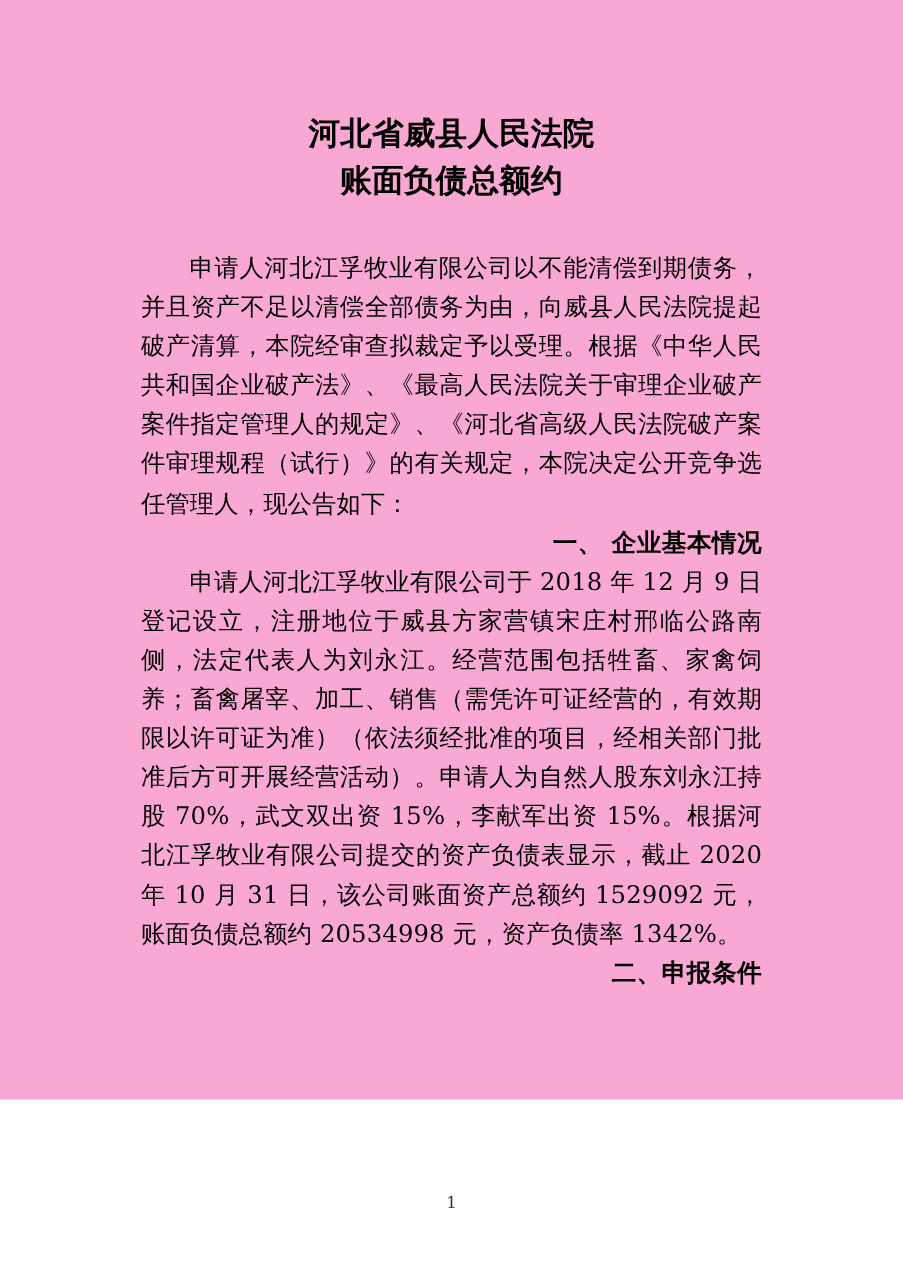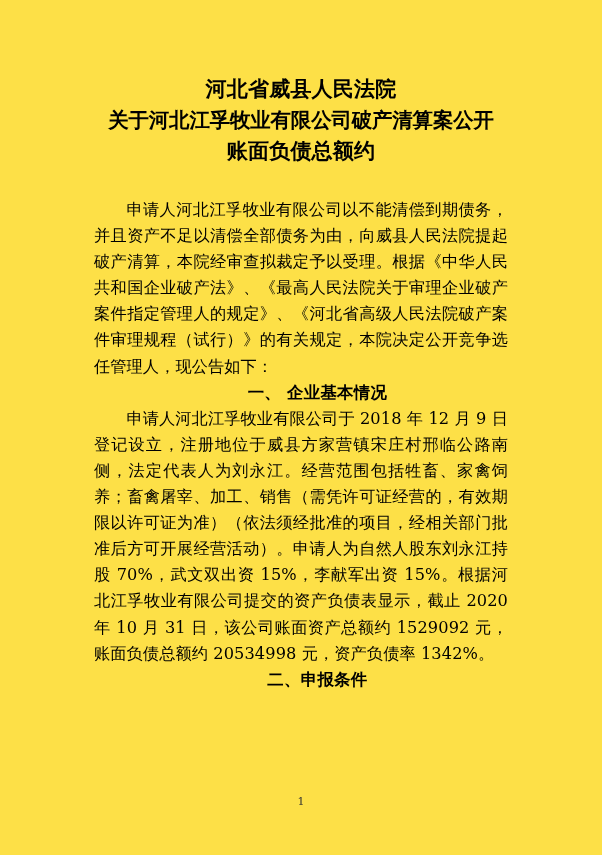--- a/index.html
+++ b/index.html
@@ -13,22 +13,22 @@
     position: relative;
     font-family: "DejaVu Serif", "Liberation Serif", serif;
     color: #000000;
     overflow: hidden;
   }
 
   .page {
     position: absolute;
     left: 0; top: 0;
     width: 602px;
-    height: 855px;
-    background: #fde047;
+    height: 733px;
+    background: #f9a8d4;
   }
 
   .content {
     position: absolute;
     left: 94px;
     top: 0;
     width: 414px;
   }
 
   
@@ -66,21 +66,21 @@
   }
 
   h2.section {
     margin: 0;
     font-size: 16.4px;
     line-height: 26.1px;
     font-weight: bold;
     text-indent: 2em;
     font-family: "DejaVu Sans", "Liberation Sans", sans-serif;
     letter-spacing: 0.3px;
-    text-align: center;
+    text-align: right;
   }
 
   
   .page-number {
     position: absolute;
     left: 0;
     top: 795px;
     width: 602px;
     text-align: center;
     font-size: 11px;
@@ -91,21 +91,20 @@
 </style>
 </head>
 <body>
 
 <div class="page">
 
   <div class="content">
 
     <div class="doc-title">
       <span class="tline">河北省威县人民法院</span>
-      <span class="tline wide">关于河北江孚牧业有限公司破产清算案公开</span>
       <span class="tline">账面负债总额约</span>
     </div>
 
     <div class="body-block">
 
       <p class="para">申请人河北江孚牧业有限公司以不能清偿到期债务，并且资产不足以清偿全部债务为由，向威县人民法院提起破产清算，本院经审查拟裁定予以受理。根据《中华人民共和国企业破产法》、《最高人民法院关于审理企业破产案件指定管理人的规定》、《河北省高级人民法院破产案件审理规程（试行）》的有关规定，本院决定公开竞争选任管理人，现公告如下：</p>
 
       <h2 class="section">一、 企业基本情况</h2>
       <p class="para">申请人河北江孚牧业有限公司于 2018 年 12 月 9 日登记设立，注册地位于威县方家营镇宋庄村邢临公路南侧，法定代表人为刘永江。经营范围包括牲畜、家禽饲养；畜禽屠宰、加工、销售（需凭许可证经营的，有效期限以许可证为准）（依法须经批准的项目，经相关部门批准后方可开展经营活动）。申请人为自然人股东刘永江持股 70%，武文双出资 15%，李献军出资 15%。根据河北江孚牧业有限公司提交的资产负债表显示，截止 2020 年 10 月 31 日，该公司账面资产总额约 1529092 元，账面负债总额约 20534998 元，资产负债率 1342%。</p>
 

